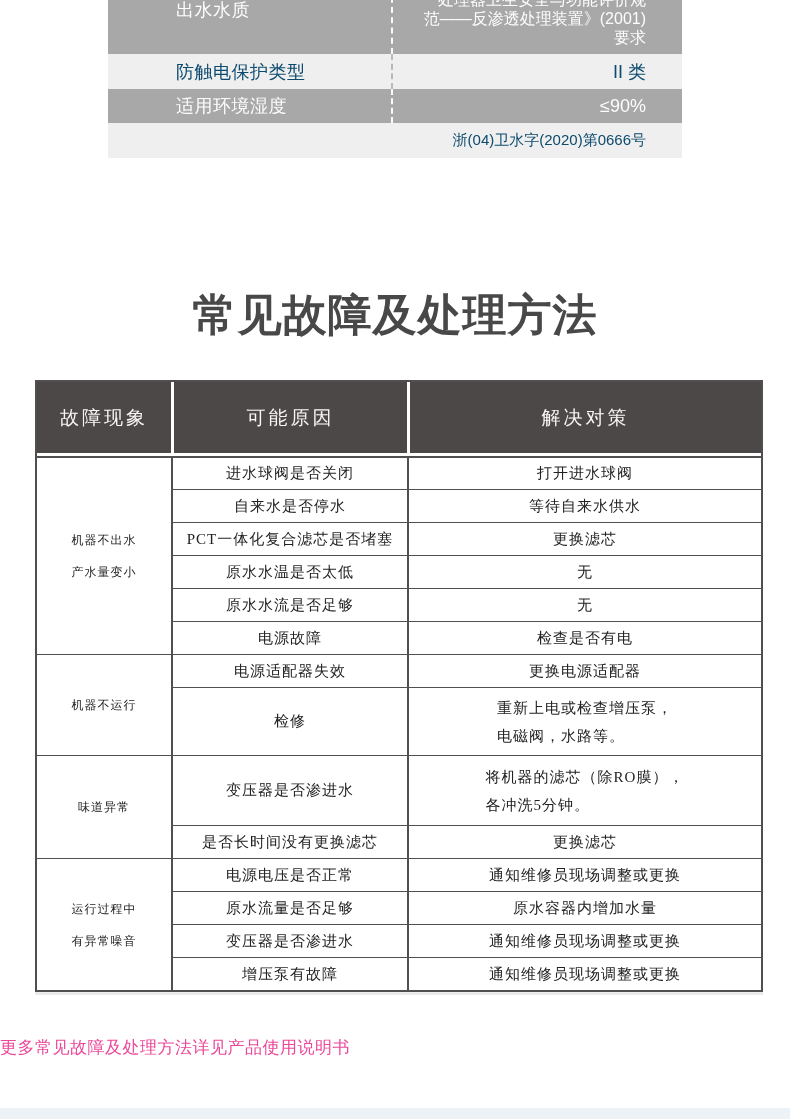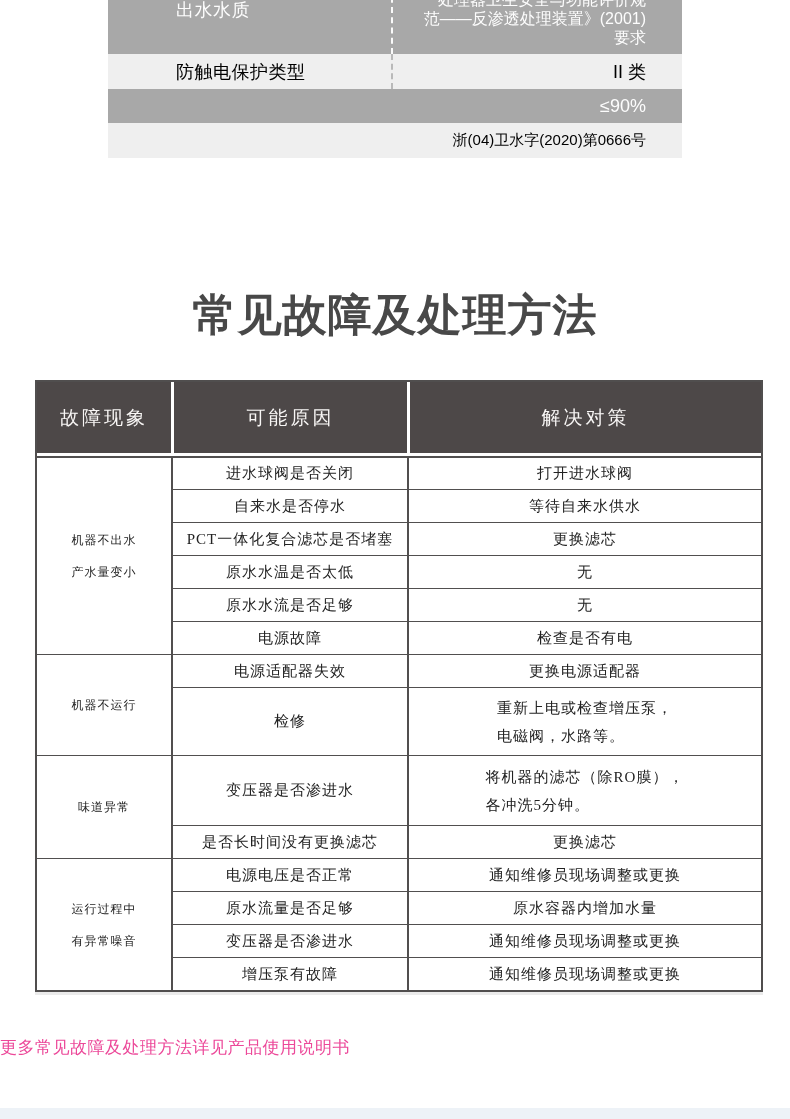--- a/index.html
+++ b/index.html
@@ -12,21 +12,21 @@
   }
 
   
   .spec-table {
     position: absolute;
     left: 108px; top: -34px;
     width: 574px;
   }
   .srow { display: flex; width: 100%; }
   .srow.dark  { background: #a8a8a8; color: #fdfdfd; }
-  .srow.light { background: #efefef; color: #000000; }
+  .srow.light { background: #efefef; color: #0c4a6e; }
   .srow .label {
     width: 285px;
     display: flex; align-items: center;
     padding-left: 68px;
     font-size: 18px;
     letter-spacing: 0.5px;
   }
   .srow.dark  .label { border-right: 2px dashed rgba(255,255,255,0.95); }
   .srow.light .label { border-right: 2px dashed #b9b9b9; }
   .srow .value {
@@ -126,20 +126,21 @@
       <div>处理器卫生安全与功能评价规</div>
       <div>范——反渗透处理装置》(2001)</div>
       <div>要求</div>
     </div>
   </div>
   <div class="srow light r2">
     <div class="label">防触电保护类型</div>
     <div class="value">II 类</div>
   </div>
   <div class="srow dark r3">
+    <div class="label">适用环境湿度</div>
     <div class="value">≤90%</div>
   </div>
   <div class="srow light r4">
     <div class="value">浙(04)卫水字(2020)第0666号</div>
   </div>
 </div>
 
 <div class="page-title">常见故障及处理方法</div>
 
 <div class="ftable">

